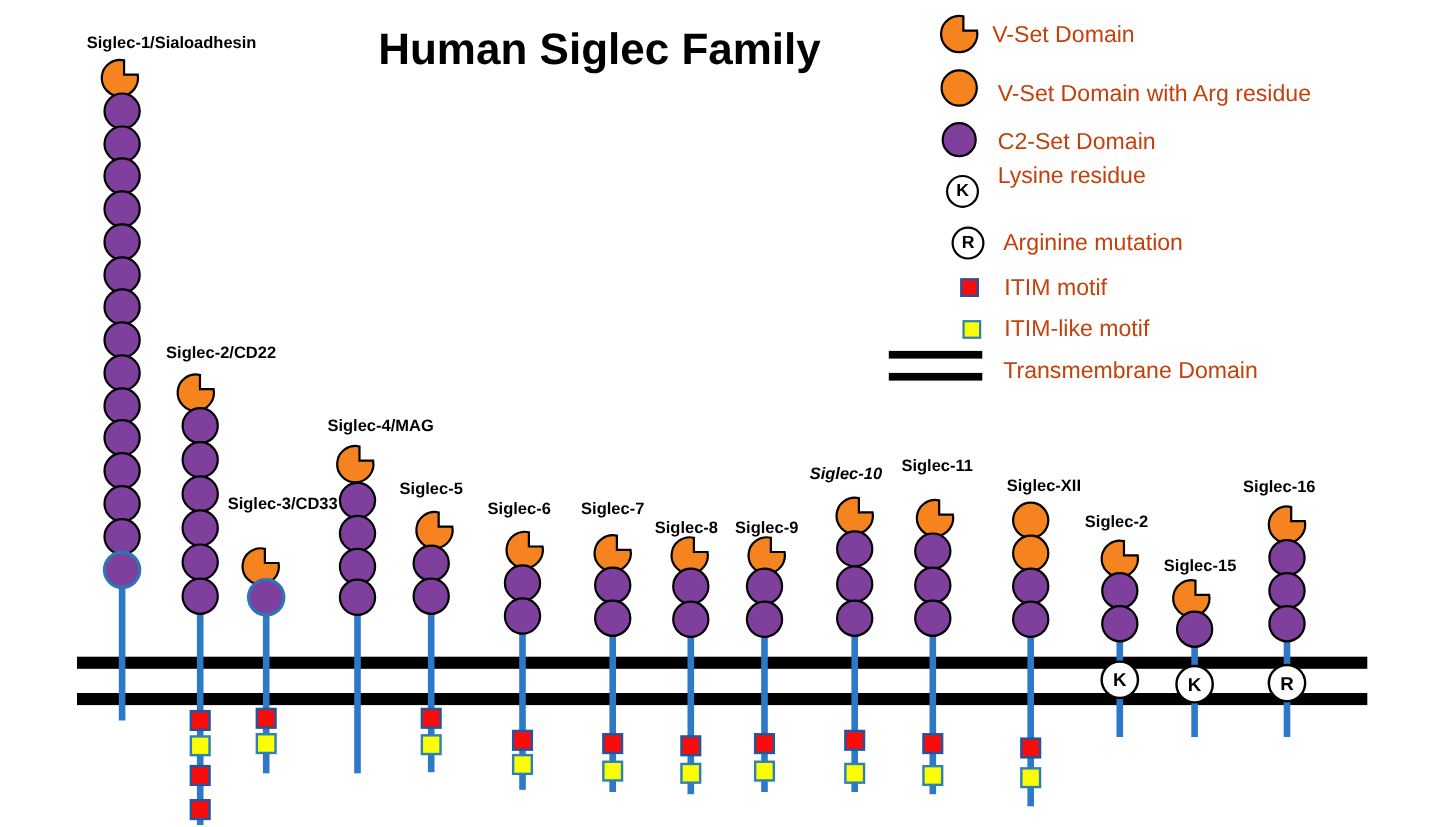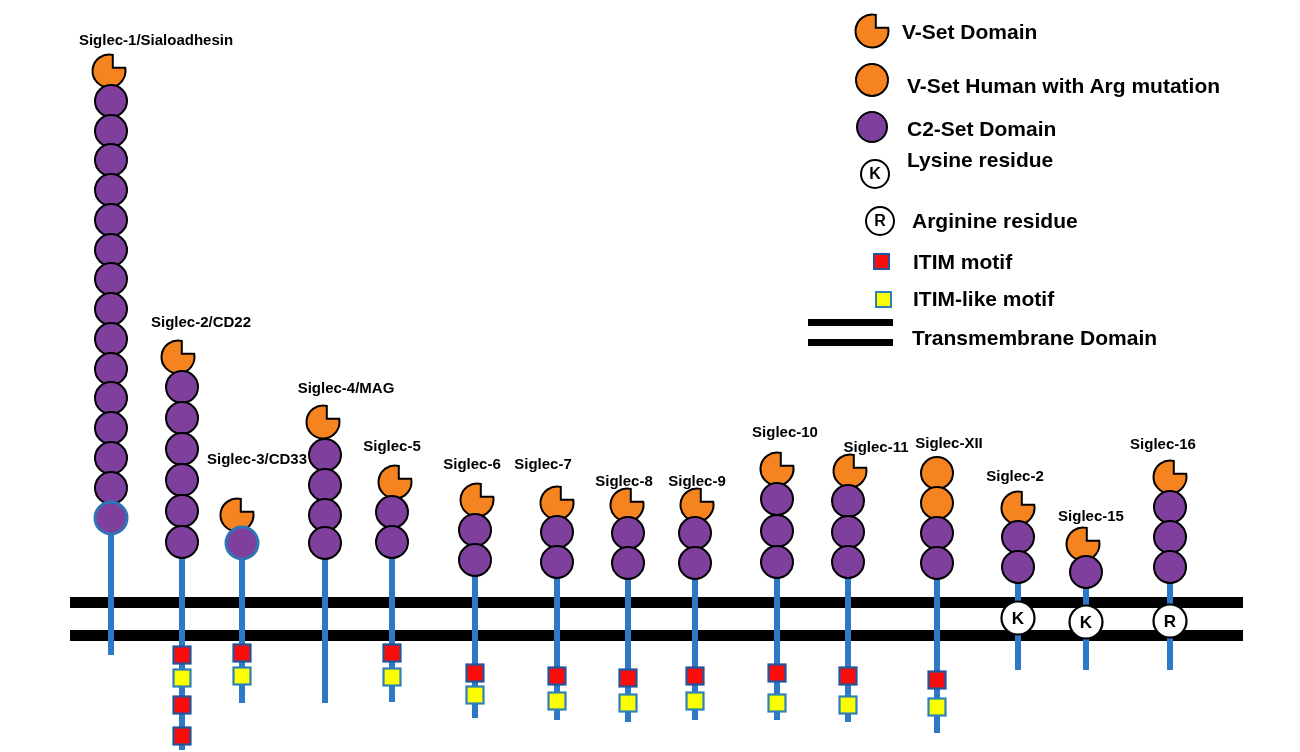--- a/index.html
+++ b/index.html
@@ -19,38 +19,39 @@
   #diagram{position:absolute;left:0;top:0;}
   .plabel{
     position:absolute;
     transform:translate(-50%,-50%);
     font-size:15px;font-weight:bold;color:#000;
     white-space:nowrap;
   }
   .lg-label{
     position:absolute;
     transform:translateY(-50%);
-    font-size:21px;font-weight:bold;color:#000000;
+    font-size:21px;font-weight:normal;color:#c2410c;
     white-space:nowrap;
   }
   .lg-icon{position:absolute;box-sizing:border-box;}
   .lg-circle{border:2px solid #000;border-radius:50%;}
   .lg-residue{
     border:2px solid #000;border-radius:50%;background:#fff;
     display:flex;align-items:center;justify-content:center;
     font-size:16px;font-weight:600;color:#000;
   }
   .lg-square{border:2px solid #24549B;}
   .lg-line{background:#000;}
 </style>
 </head>
 <body>
 
 <div class="canvas">
 
+  <div class="title" style="left:545px;top:46px">Human Siglec Family</div>
 
   <svg id="diagram" width="1300" height="752" viewBox="0 0 1300 752">
       <rect x="70" y="597" width="1173" height="11" fill="#000000"></rect>
       <rect x="70" y="630" width="1173" height="11" fill="#000000"></rect>
       <g>
         <rect x="108" y="526" width="6" height="129" fill="#2E78C8"></rect>
         <path d="M 3.8 -16.1 L 3.8 -3.2 L 16.2 -3.2 A 16.5 16.5 0 1 1 3.8 -16.1 Z" transform="translate(109,71)" fill="#F5831F" stroke="#000" stroke-width="2"></path>
         <circle cx="111" cy="101" r="16" fill="#7E3F9D" stroke="#000" stroke-width="2"></circle>
         <circle cx="111" cy="131" r="16" fill="#7E3F9D" stroke="#000" stroke-width="2"></circle>
         <circle cx="111" cy="160" r="16" fill="#7E3F9D" stroke="#000" stroke-width="2"></circle>
@@ -189,53 +190,53 @@
       </g>
     </svg>
 
   <div id="labels">
       <div class="plabel" style="left: 156px; top: 39px;">Siglec-1/Sialoadhesin</div>
       <div class="plabel" style="left: 201px; top: 321px;">Siglec-2/CD22</div>
       <div class="plabel" style="left: 257px; top: 458px;">Siglec-3/CD33</div>
       <div class="plabel" style="left: 346px; top: 387px;">Siglec-4/MAG</div>
       <div class="plabel" style="left: 392px; top: 445px;">Siglec-5</div>
       <div class="plabel" style="left: 472px; top: 463px;">Siglec-6</div>
-      <div class="plabel" style="left: 543px; top: 463px;">Siglec-7</div>
+      <div class="plabel" style="left: 557px; top: 463px;">Siglec-7</div>
       <div class="plabel" style="left: 624px; top: 480px;">Siglec-8</div>
       <div class="plabel" style="left: 697px; top: 480px;">Siglec-9</div>
-      <div class="plabel" style="left: 785px; top: 431px;">Siglec-10</div>
-      <div class="plabel" style="left: 852px; top: 446px; margin-left: 24px;">Siglec-11</div>
+      <div class="plabel" style="left: 769px; top: 431px; font-style: italic;">Siglec-10</div>
+      <div class="plabel" style="left: 852px; top: 424px;">Siglec-11</div>
       <div class="plabel" style="left: 949px; top: 442px;">Siglec-XII</div>
       <div class="plabel" style="left: 1015px; top: 475px;">Siglec-2</div>
       <div class="plabel" style="left: 1091px; top: 515px;">Siglec-15</div>
       <div class="plabel" style="left: 1163px; top: 443px;">Siglec-16</div>
     </div>
 
   <div>
 
     <svg class="lg-icon" style="left:853px;top:12px" width="38" height="38" viewBox="-19 -19 38 38">
       <path d="M 3.8 -16.1 L 3.8 -3.2 L 16.2 -3.2 A 16.5 16.5 0 1 1 3.8 -16.1 Z" fill="#F5831F" stroke="#000" stroke-width="2"></path>
     </svg>
     <div class="lg-label" style="left:902px;top:32px">V-Set Domain</div>
 
     <div class="lg-icon lg-circle" style="left:855px;top:63px;width:34px;height:34px;background:#F5831F"></div>
-    <div class="lg-label" style="left:907px;top:86px">V-Set Human with Arg mutation</div>
+    <div class="lg-label" style="left:907px;top:86px">V-Set Domain with Arg residue</div>
 
     <div class="lg-icon lg-circle" style="left:856px;top:111px;width:32px;height:32px;background:#7E3F9D"></div>
     <div class="lg-label" style="left:907px;top:129px">C2-Set Domain</div>
 
     <div class="lg-icon lg-residue" style="left:860px;top:159px;width:30px;height:30px">
       <span>K</span>
     </div>
     <div class="lg-label" style="left:907px;top:160px">Lysine residue</div>
 
     <div class="lg-icon lg-residue" style="left:865px;top:206px;width:30px;height:30px">
       <span>R</span>
     </div>
-    <div class="lg-label" style="left:912px;top:221px">Arginine residue</div>
+    <div class="lg-label" style="left:912px;top:221px">Arginine mutation</div>
 
     <div class="lg-icon lg-square" style="left:873px;top:253px;width:17px;height:17px;background:#F90D0B"></div>
     <div class="lg-label" style="left:913px;top:262px">ITIM motif</div>
 
     <div class="lg-icon lg-square" style="left:875px;top:291px;width:17px;height:17px;background:#FBFF00;border-color:#2E80B6"></div>
     <div class="lg-label" style="left:913px;top:299px">ITIM-like motif</div>
 
     <div>
       <div class="lg-icon lg-line" style="left:808px;top:319px;width:85px;height:7px"></div>
       <div class="lg-icon lg-line" style="left:808px;top:339px;width:85px;height:7px"></div>

